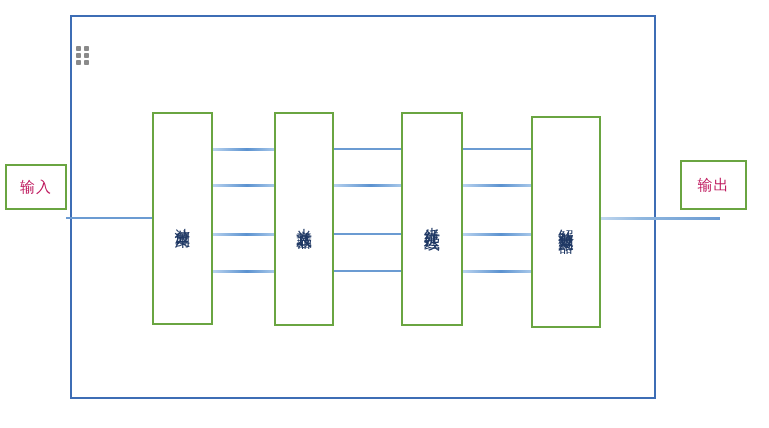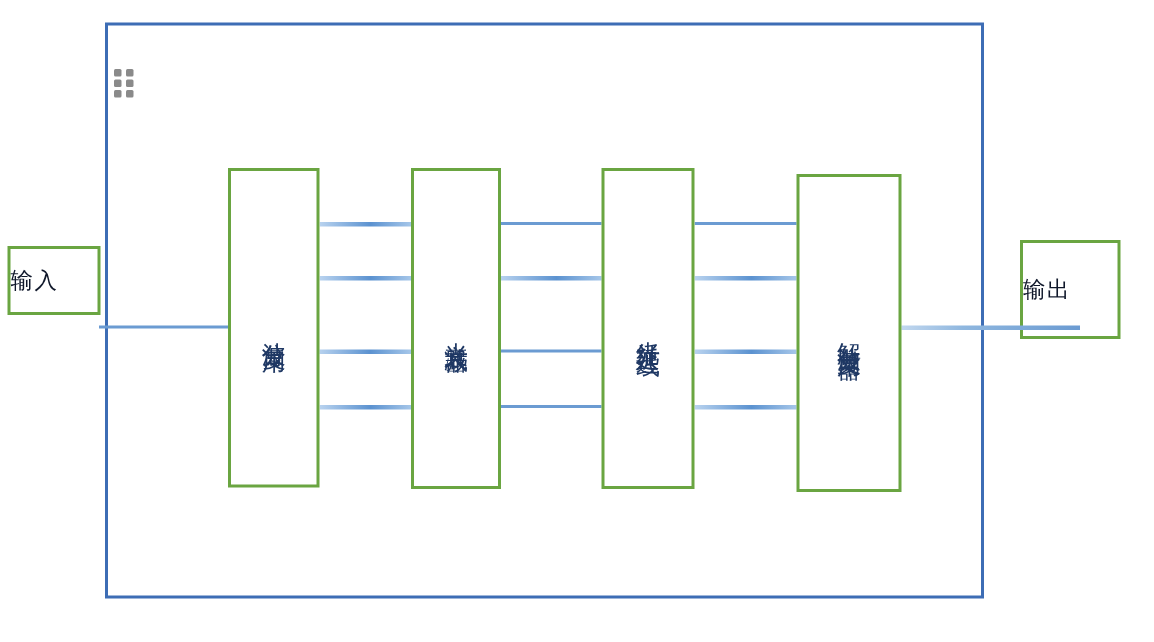--- a/index.html
+++ b/index.html
@@ -44,22 +44,22 @@
   }
 
   
   .endpoint-box {
     position: absolute;
     border: 2px solid #6aa541;
     background: #ffffff;
     box-sizing: border-box;
     display: flex;
     align-items: center;
-    justify-content: flex-start;
-    color: #0f172a;
+    justify-content: center;
+    color: #be185d;
     font-size: 15px;
     letter-spacing: 1px;
   }
 
   
   .stage-box {
     position: absolute;
     border: 2px solid #6aa541;
     background: #ffffff;
     box-sizing: border-box;
@@ -149,17 +149,17 @@
   <div class="link" style="left:463px; top:184px; width:69px;"></div>
   <div class="link" style="left:463px; top:233px; width:69px;"></div>
   <div class="link" style="left:463px; top:270px; width:69px;"></div>
 
   <div class="stage-box" style="left:531px; top:116px; width:70px; height:212px;">
     <span class="stage-label">解波分复用器</span>
   </div>
 
   <div class="io-line soft" style="left:590px; top:217px; width:130px;"></div>
 
-  <div class="endpoint-box" style="left:680px; top:160px; width:67px; height:66px;">
+  <div class="endpoint-box" style="left:680px; top:160px; width:67px; height:50px;">
     <span>输出</span>
   </div>
 
 </div>
 
 </body></html>

